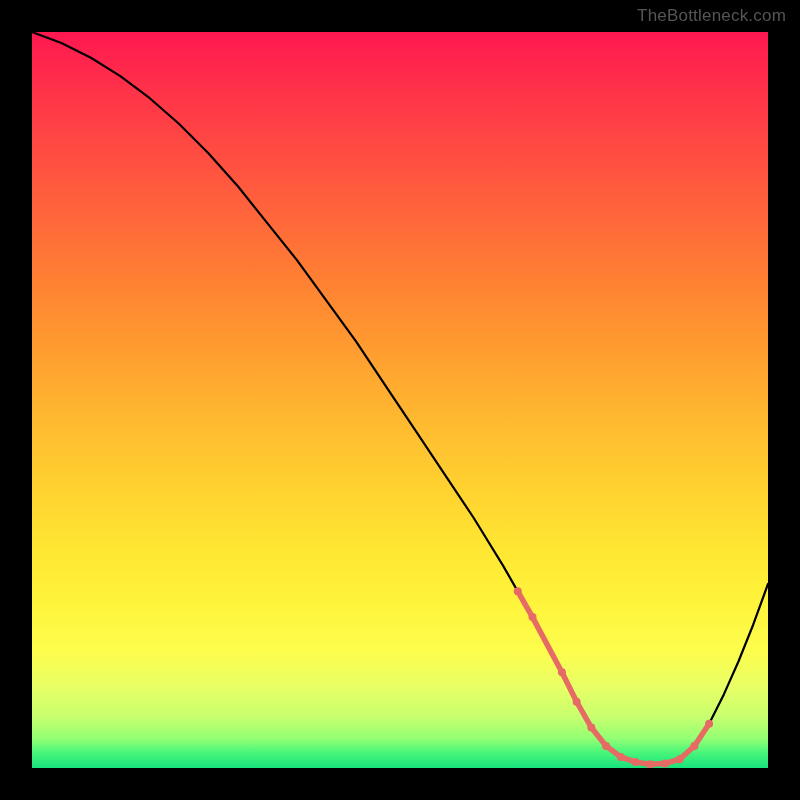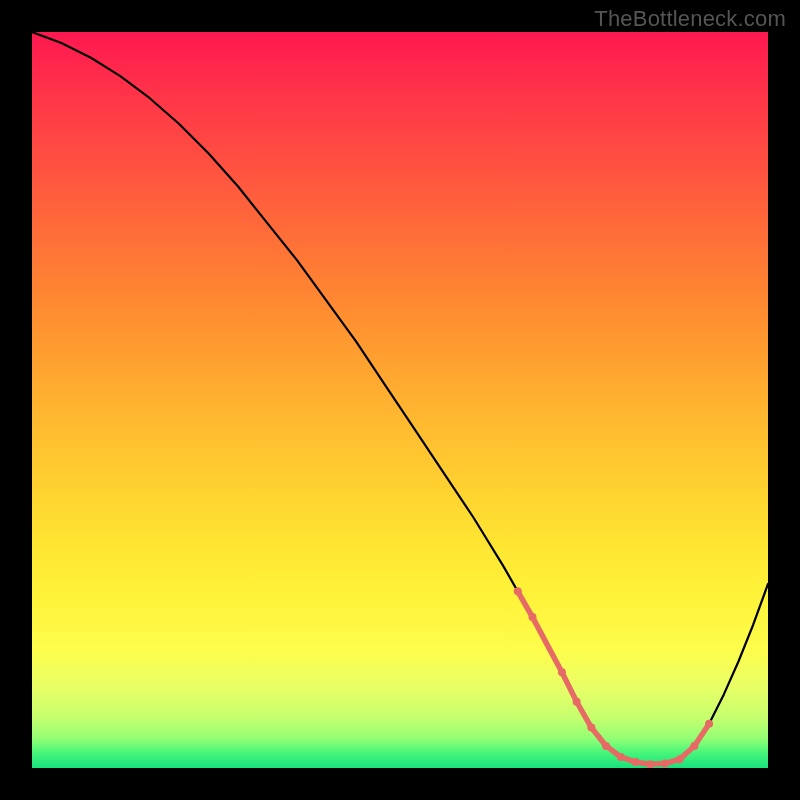--- a/index.html
+++ b/index.html
@@ -15,21 +15,21 @@
     position: relative;
     width: 800px;
     height: 800px;
     background: #000;
   }
   .watermark {
     position: absolute;
     top: 6px;
     right: 14px;
     color: #555;
-    font-size: 22px;
+    font-size: 17px;
     font-weight: 500;
     letter-spacing: 0.2px;
     z-index: 10;
   }
   .plot-area {
     position: absolute;
     left: 32px;
     top: 32px;
     width: 736px;
     height: 736px;

